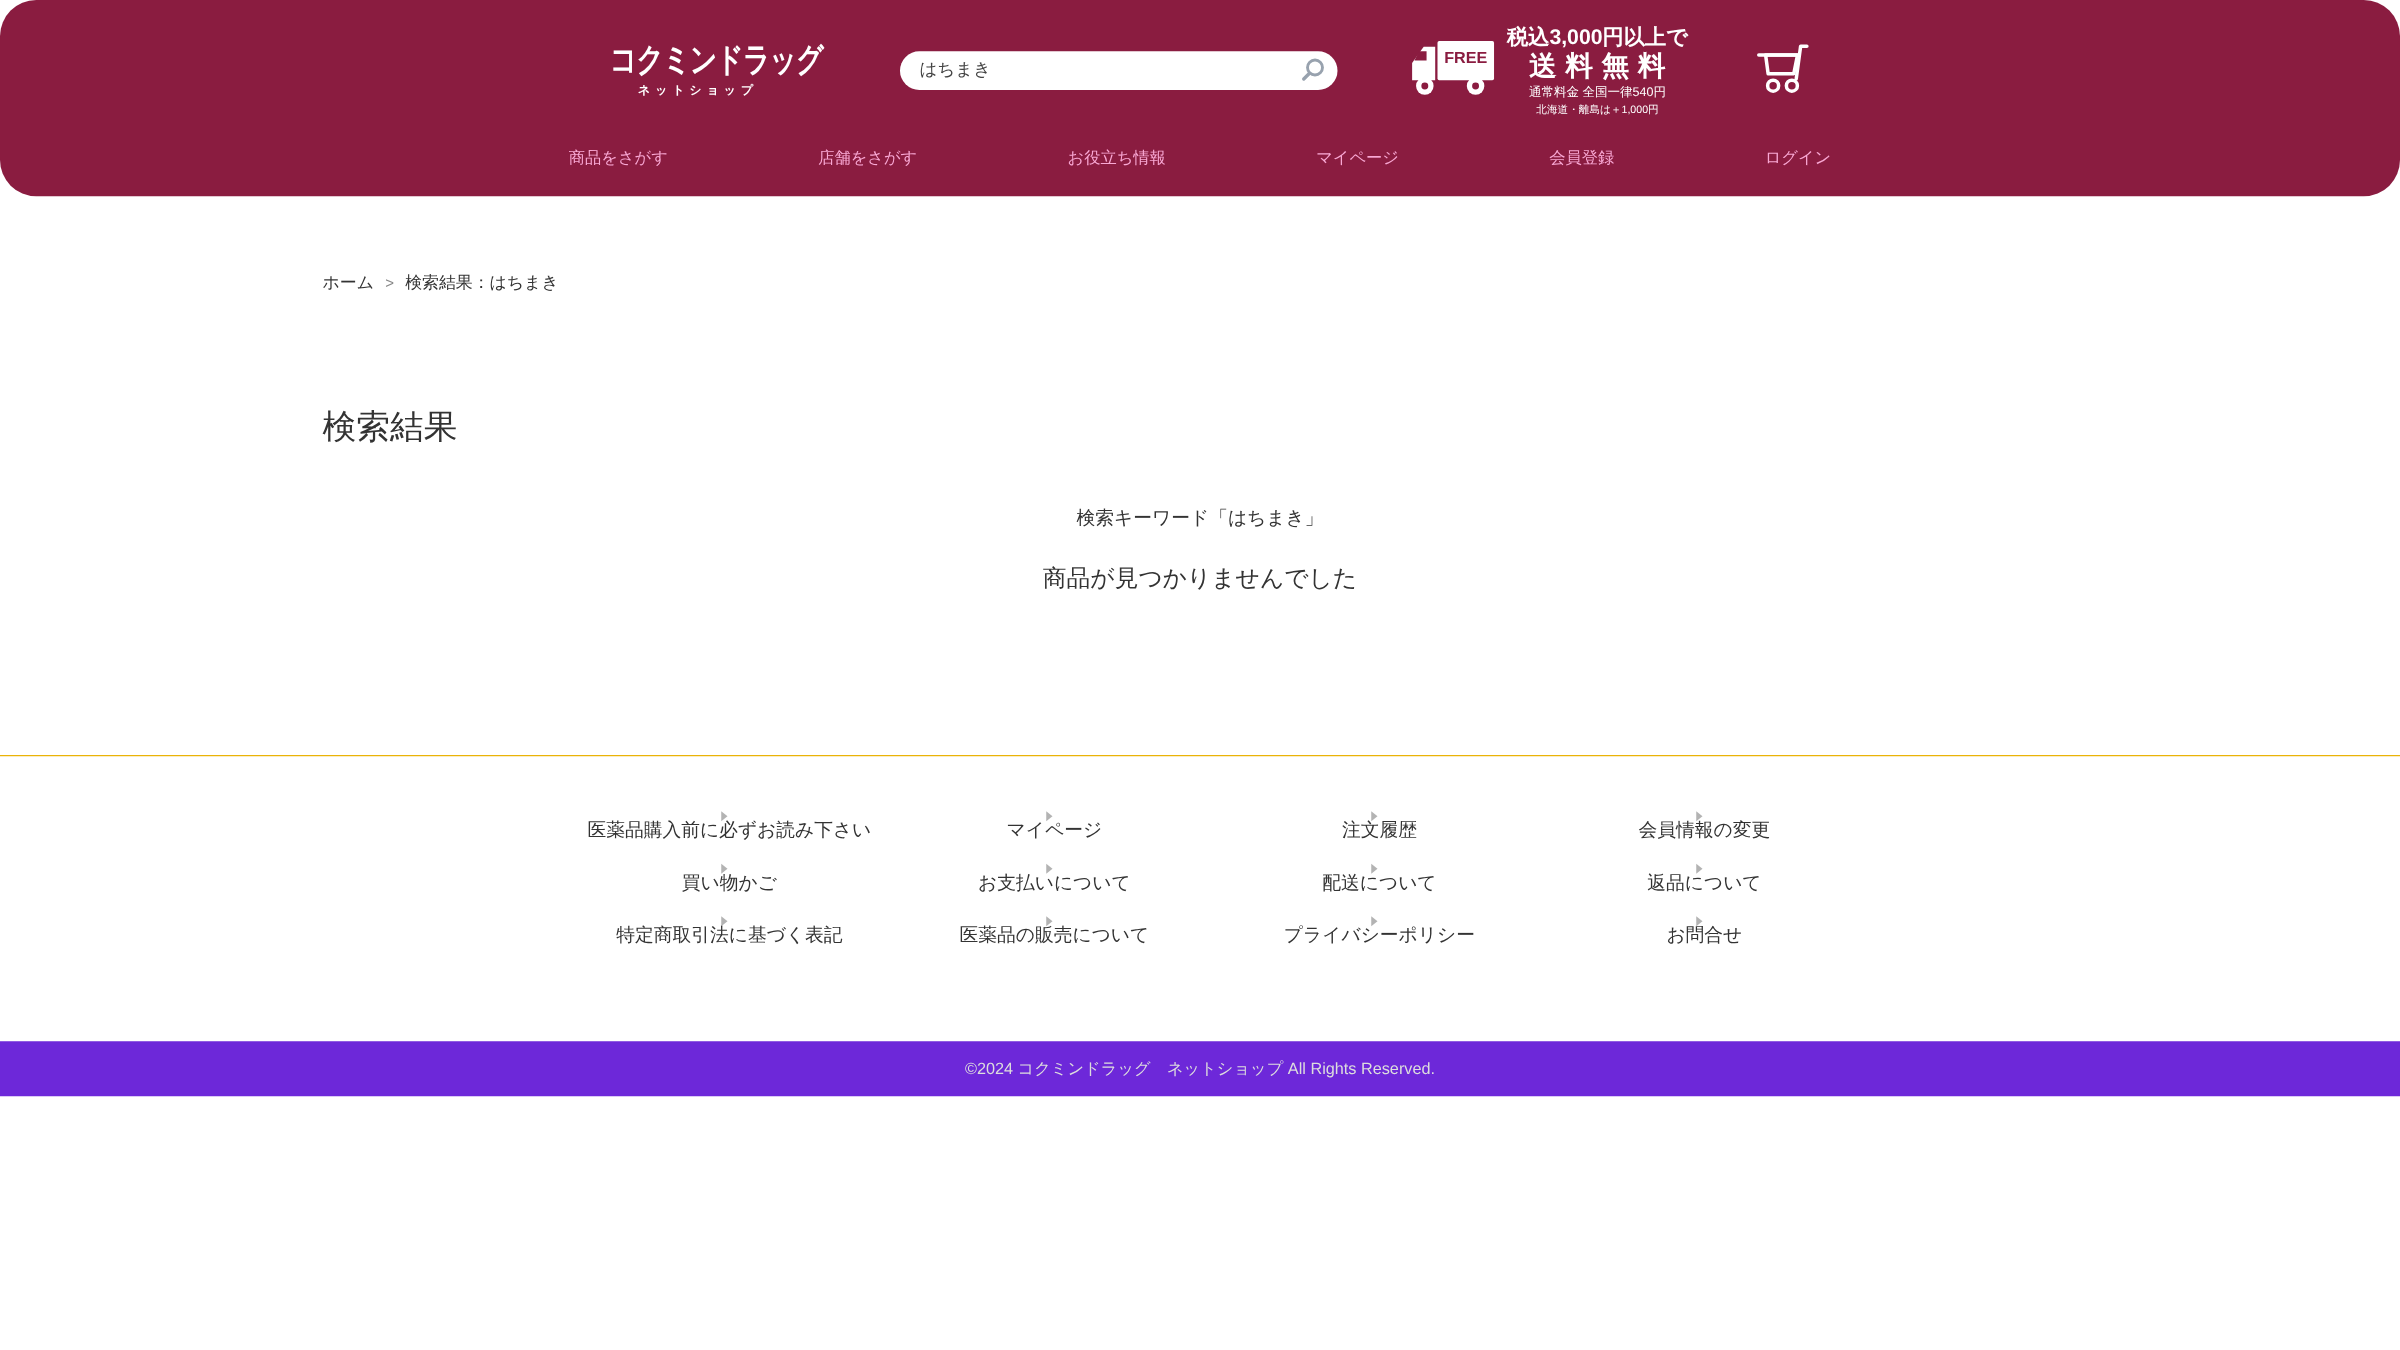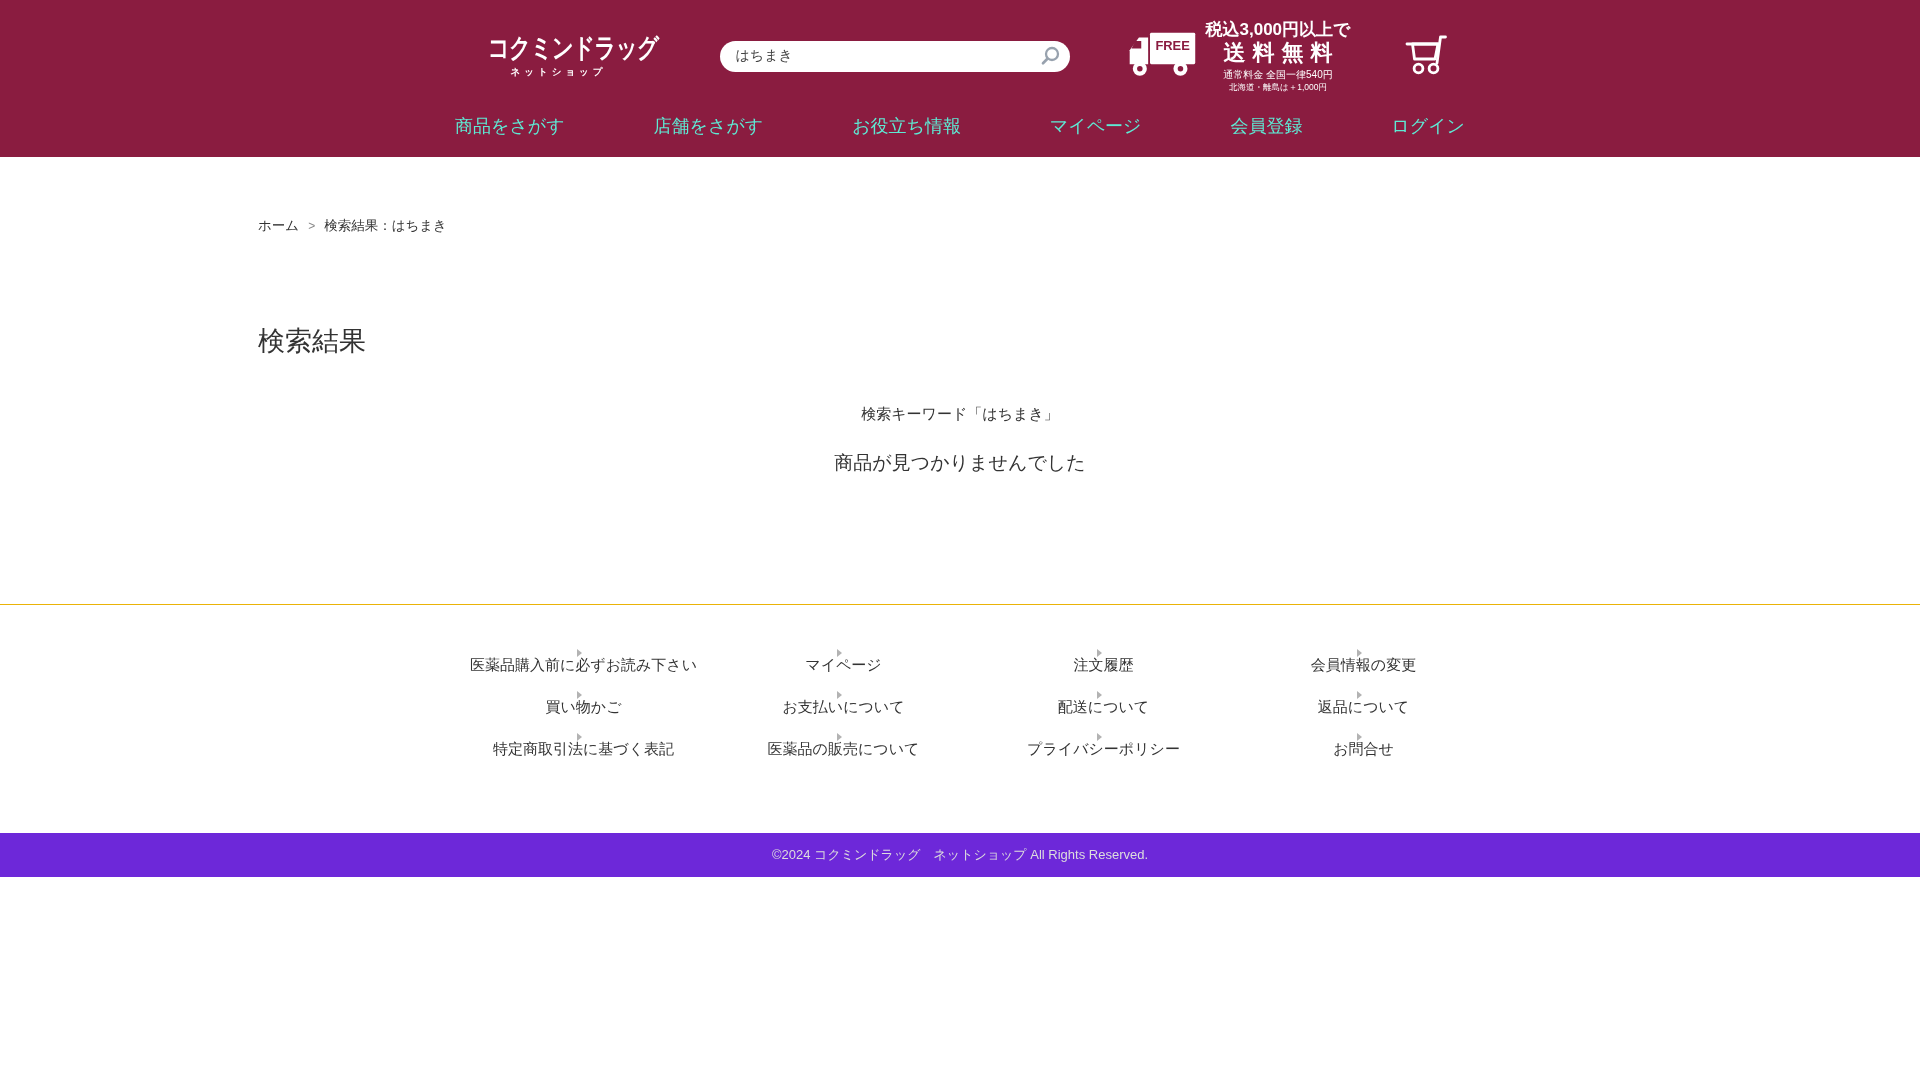--- a/index.html
+++ b/index.html
@@ -10,20 +10,21 @@
     background: #ffffff;
     font-family: "Liberation Sans", "DejaVu Sans", sans-serif;
     color: #333;
   }
 
   
   .site-header {
     width: 100%;
     height: 157px;
     background: #8A1C40;
+    border-radius: 29px;
   }
   .header-top {
     height: 104px;
     display: flex;
     align-items: center;
     justify-content: center;
     padding-top: 8px;
   }
   .logo {
     width: 178px;
@@ -103,22 +104,22 @@
   }
   .header-nav {
     width: 1010px;
     margin: 4px auto 0;
     display: flex;
     justify-content: space-between;
     align-items: center;
     height: 36px;
   }
   .nav-item {
-    color: #5eead4;
-    font-size: 18px;
+    color: #f9a8d4;
+    font-size: 13px;
     text-decoration: none;
     cursor: pointer;
     white-space: nowrap;
   }
 
   
   .main-section {
     width: 100%;
     height: 448px;
     border-bottom: 1px solid #eab308;

